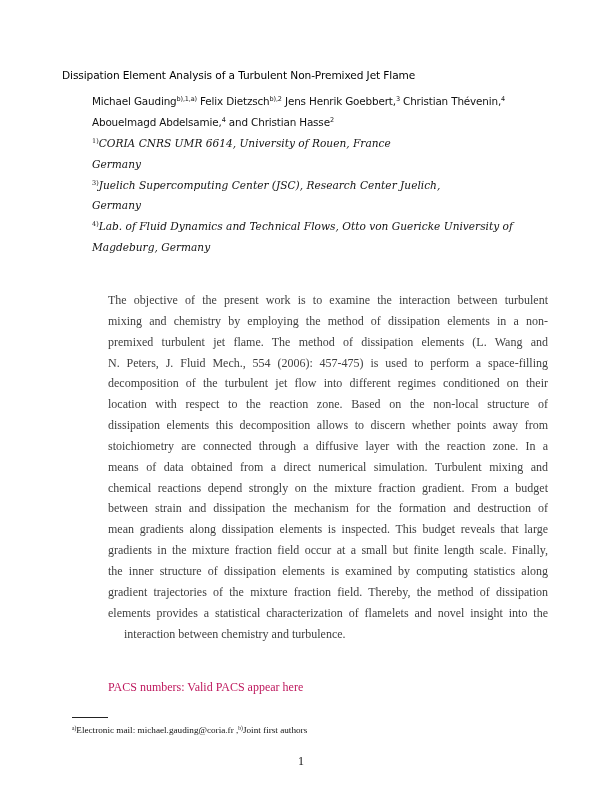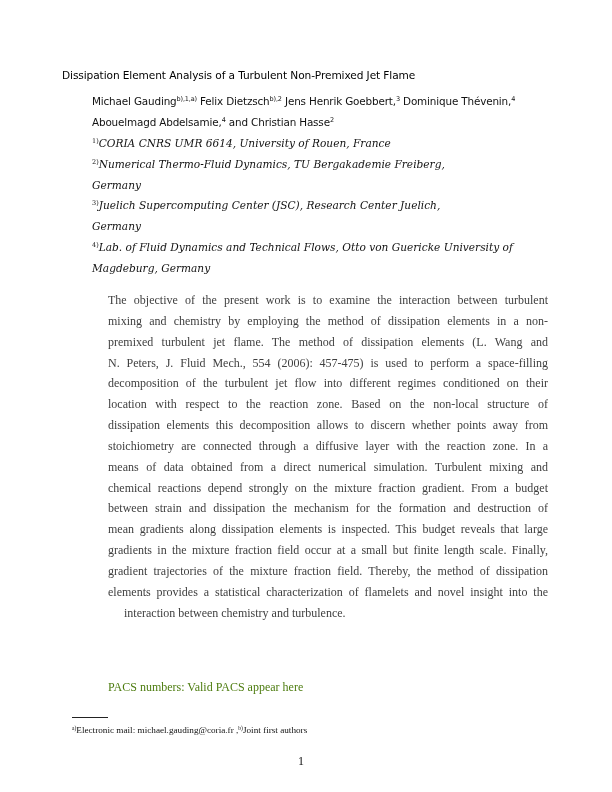--- a/index.html
+++ b/index.html
@@ -26,21 +26,21 @@
   .affils sup { font-style: normal; }
   .abstract {
     position: absolute; left: 108px; top: 290px; width: 440px;
     font-family: "Liberation Serif", serif; font-size: 12px; line-height: 20.85px;
     color: #404040;
   }
   .abstract .line { white-space: nowrap; height: 20.85px; text-align: justify; text-align-last: justify; }
   .abstract .line.last { text-align-last: left; margin-left: 16px; }
   .pacs {
     position: absolute; left: 108px; top: 677px; white-space: nowrap;
-    font-family: "Liberation Serif", serif; font-size: 12px; line-height: 20px; color: #4d7c0f;
+    font-family: "Liberation Serif", serif; font-size: 12px; line-height: 20px; color: #be185d;
   }
   .fn-rule { position: absolute; left: 72px; top: 717px; width: 36px; height: 1px; background: #222; }
   .footnote {
     position: absolute; left: 72px; top: 724px; white-space: nowrap;
     font-family: "Liberation Serif", serif; font-size: 9.2px; line-height: 12px; color: #111;
   }
   .footnote sup { font-size: 5.5px; vertical-align: 3px; }
   .page-num {
     position: absolute; left: 296px; top: 754px; width: 10px; text-align: center;
     font-family: "Liberation Serif", serif; font-size: 12px; color: #111;
@@ -48,30 +48,29 @@
 </style>
 </head>
 <body>
 
 <div class="page">
 
   <div class="title">Dissipation Element Analysis of a Turbulent Non-Premixed Jet Flame</div>
 
   <div class="authors">
     <div class="line">
-      <span>Michael Gauding</span><sup>b),1,a)</sup><span> Felix Dietzsch</span><sup>b),</sup><sup>2</sup><span> Jens Henrik Goebbert,</span><sup>3</sup><span> Dominique Thévenin,</span><sup>4</sup>
+      <span>Michael Gauding</span><sup>b),1,a)</sup><span> Felix Dietzsch</span><sup>b),</sup><sup>2</sup><span> Jens Henrik Goebbert,</span><sup>3</sup><span> Christian Thévenin,</span><sup>4</sup>
     </div>
     <div class="line">
       <span>Abouelmagd Abdelsamie,</span><sup>4</sup><span> and Christian Hasse</span><sup>2</sup>
     </div>
   </div>
 
   <div class="affils">
     <div class="line"><sup>1)</sup><span>CORIA CNRS UMR 6614, University of Rouen, France</span></div>
-    <div class="line"><sup>2)</sup><span>Numerical Thermo-Fluid Dynamics, TU Bergakademie Freiberg,</span></div>
     <div class="line">Germany</div>
     <div class="line"><sup>3)</sup><span>Juelich Supercomputing Center (JSC), Research Center Juelich,</span></div>
     <div class="line">Germany</div>
     <div class="line"><sup>4)</sup><span>Lab. of Fluid Dynamics and Technical Flows, Otto von Guericke University of</span></div>
     <div class="line">Magdeburg, Germany</div>
   </div>
 
   <div class="abstract">
     <div class="line">The objective of the present work is to examine the interaction between turbulent</div>
     <div class="line">mixing and chemistry by employing the method of dissipation elements in a non-</div>
@@ -79,20 +78,21 @@
     <div class="line">N. Peters, J. Fluid Mech., 554 (2006): 457-475) is used to perform a space-filling</div>
     <div class="line">decomposition of the turbulent jet flow into different regimes conditioned on their</div>
     <div class="line">location with respect to the reaction zone.  Based on the non-local structure of</div>
     <div class="line">dissipation elements this decomposition allows to discern whether points away from</div>
     <div class="line">stoichiometry are connected through a diffusive layer with the reaction zone.  In a</div>
     <div class="line">means of data obtained from a direct numerical simulation. Turbulent mixing and</div>
     <div class="line">chemical reactions depend strongly on the mixture fraction gradient. From a budget</div>
     <div class="line">between strain and dissipation the mechanism for the formation and destruction of</div>
     <div class="line">mean gradients along dissipation elements is inspected. This budget reveals that large</div>
     <div class="line">gradients in the mixture fraction field occur at a small but finite length scale. Finally,</div>
+    <div class="line">the inner structure of dissipation elements is examined by computing statistics along</div>
     <div class="line">gradient trajectories of the mixture fraction field. Thereby, the method of dissipation</div>
     <div class="line">elements provides a statistical characterization of flamelets and novel insight into the</div>
     <div class="line last">interaction between chemistry and turbulence.</div>
   </div>
 
   <div class="pacs">PACS numbers: Valid PACS appear here</div>
 
   <div class="fn-rule"></div>
   <div class="footnote"><sup>a)</sup><span>Electronic mail: michael.gauding@coria.fr ,</span><sup>b)</sup><span>Joint first authors</span></div>
 

